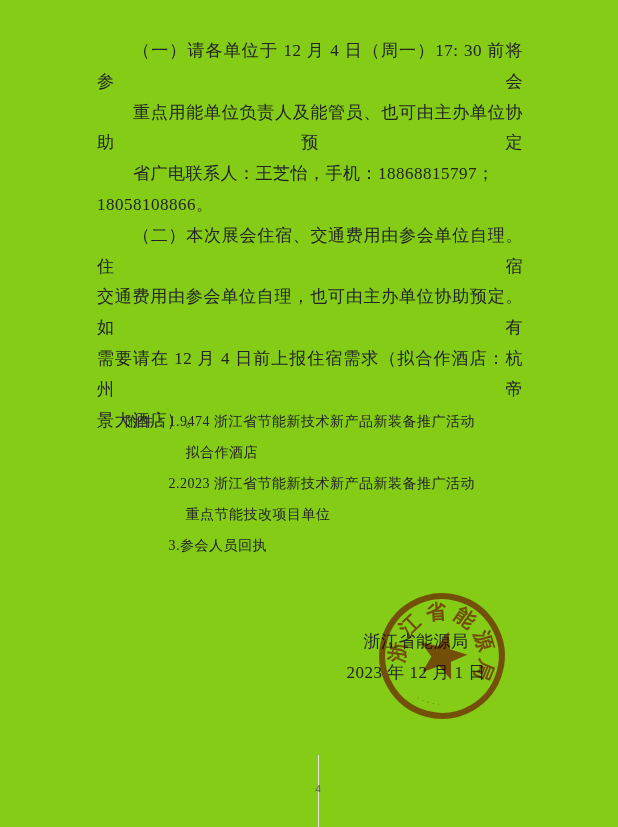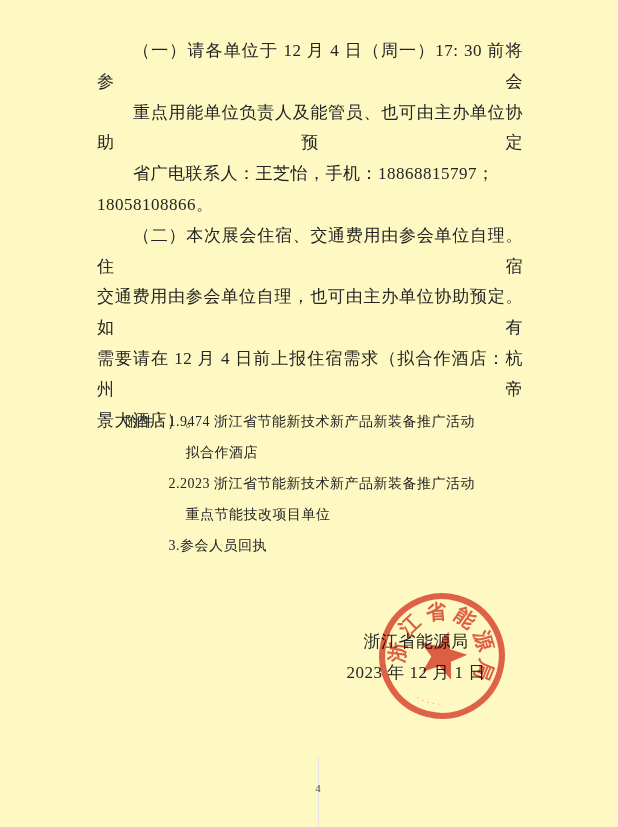--- a/index.html
+++ b/index.html
@@ -6,21 +6,21 @@
   body {
     width: 618px; height: 827px;
     background: #ffffff;
     font-family: "Liberation Serif", "DejaVu Serif", serif;
     color: #242424;
     position: relative;
     overflow: hidden;
   }
   .page {
     position: absolute; inset: 0;
-    background: #fef9c3;
+    background: #84cc16;
     text-decoration: underline;
   }
   
   .body-text {
     position: absolute;
     left: 97px; top: 36px; width: 426px;
     font-size: 17px;
     line-height: 30.8px;
     letter-spacing: 0.5px;
   }

